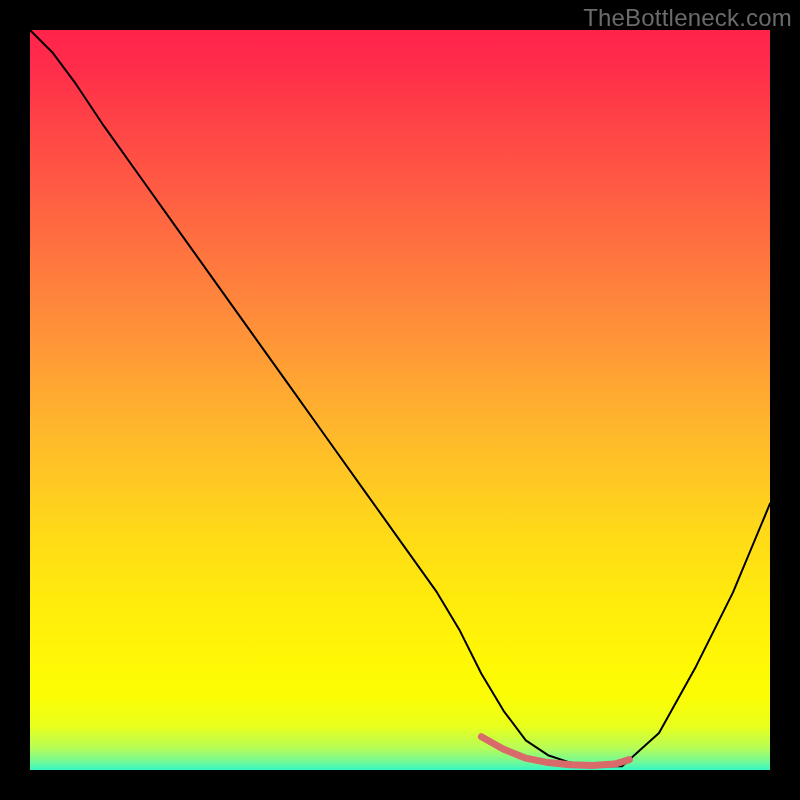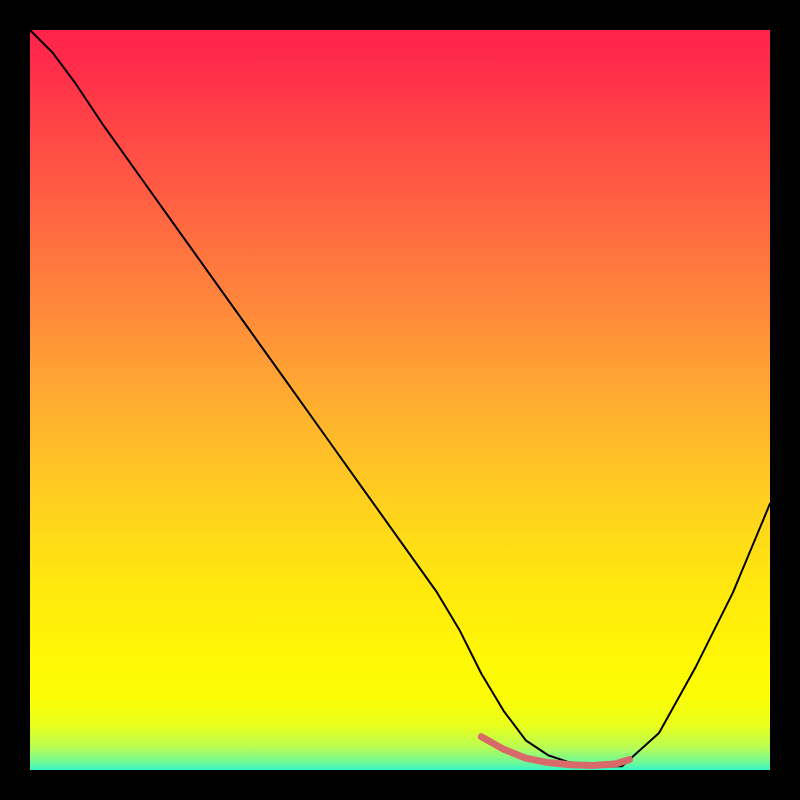--- a/index.html
+++ b/index.html
@@ -71,14 +71,15 @@
 
     <svg width="740" height="740" viewBox="0 0 740 740">
       <g id="series">
           <path d="M0.00 0.00 L22.20 22.20 L44.40 51.80 L74.00 96.20 L111.00 148.00 L148.00 199.80 L185.00 251.60 L222.00 303.40 L259.00 355.20 L296.00 407.00 L333.00 458.80 L370.00 510.60 L407.00 562.40 L429.20 599.40 L451.40 643.80 L473.60 680.80 L495.80 710.40 L518.00 725.20 L540.20 732.60 L562.40 736.30 L592.00 736.30 L629.00 703.00 L666.00 636.40 L703.00 562.40 L740.00 473.60" fill="none" stroke="#000000" stroke-width="2" stroke-linecap="round" stroke-linejoin="round"></path>
           <path d="M451.40 706.70 L473.60 719.28 L495.80 728.16 L518.00 732.60 L540.20 734.82 L562.40 735.56 L584.60 734.08 L599.40 729.64" fill="none" stroke="#d96a6a" stroke-width="7" stroke-linecap="round" stroke-linejoin="round"></path>
         </g>
     </svg>
 
   </div>
 
+  <div class="watermark">TheBottleneck.com</div>
 
 </div>
 
 </body></html>

